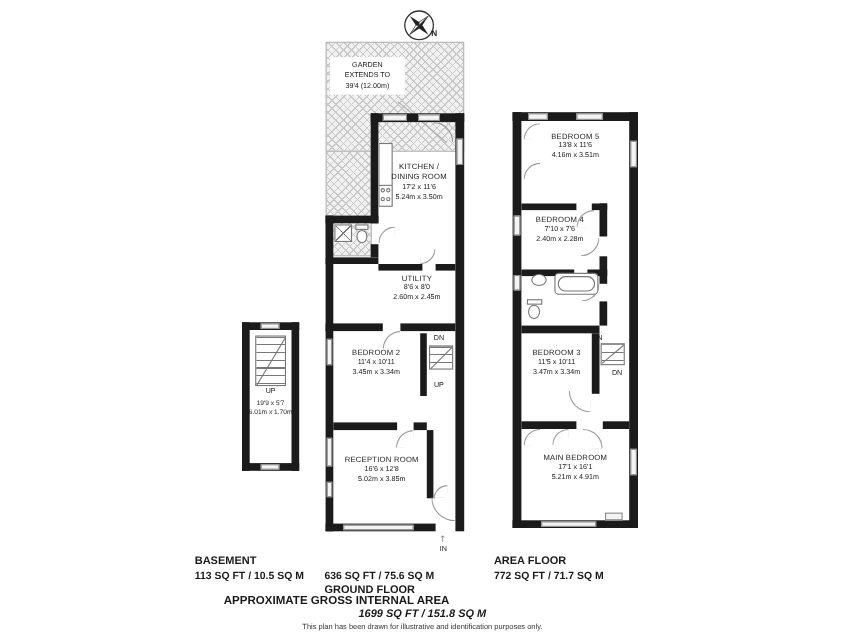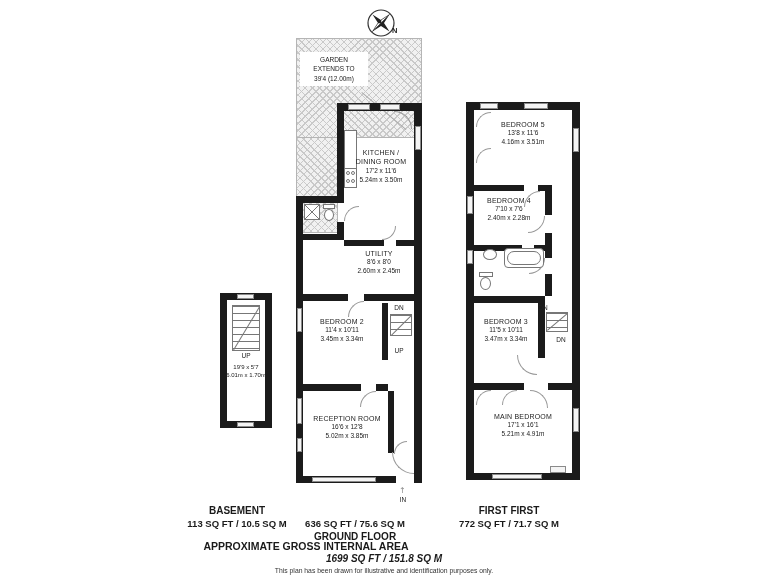--- a/index.html
+++ b/index.html
@@ -26,22 +26,22 @@
   .arc.br{border-bottom:1px solid #999;border-right:1px solid #999;border-bottom-right-radius:100%;}
   .fixture{position:absolute;background:#fff;border:1px solid #777;box-sizing:border-box;}
   .round{border-radius:50%;}
   .dot{position:absolute;width:4px;height:4px;border:1px solid #777;border-radius:50%;box-sizing:border-box;background:#fff;}
   .shower{position:absolute;background-color:#fff;border:1px solid #777;box-sizing:border-box;
     background-image:linear-gradient(45deg,transparent calc(50% - 0.5px),#777 calc(50% - 0.5px),#777 calc(50% + 0.5px),transparent calc(50% + 0.5px)),
                      linear-gradient(135deg,transparent calc(50% - 0.5px),#777 calc(50% - 0.5px),#777 calc(50% + 0.5px),transparent calc(50% + 0.5px));}
   .entry-arrow{position:absolute;font-size:8px;color:#888;font-family:"DejaVu Sans",sans-serif;}
   .compass{position:absolute;}
   .compass-n{position:absolute;font-size:7.5px;font-weight:bold;color:#222;}
-  .footer-name{position:absolute;font-weight:bold;font-size:10px;text-align:center;color:#1a1a1a;}
-  .footer-area{position:absolute;font-weight:bold;font-size:9.5px;text-align:center;color:#1a1a1a;}
+  .footer-name{position:absolute;font-weight:bold;font-size:10px;color:#1a1a1a;}
+  .footer-area{position:absolute;font-weight:bold;font-size:9.5px;text-align:left;color:#1a1a1a;}
   .total-title{position:absolute;left:0;width:612px;text-align:center;font-weight:bold;font-size:10.5px;color:#1a1a1a;}
   .total-area{position:absolute;left:0;width:768px;text-align:center;font-weight:bold;font-size:10px;color:#1a1a1a;}
   .disclaimer{position:absolute;left:0;width:768px;text-align:center;font-size:6.8px;color:#333;}
 </style>
 </head>
 <body>
 
 <div class="plan">
 
   <div class="compass" style="left:363px;top:5px;width:36px;height:36px;">
@@ -213,19 +213,19 @@
   <div class="room-label" style="left:473px;top:412px;width:100px;">
     <span class="rname">MAIN BEDROOM</span>
     <span class="rdim">17'1 x 16'1</span>
     <span class="rdim">5.21m x 4.91m</span>
   </div>
 
   <div class="footer-name" style="left:177px;top:505px;width:120px;">BASEMENT</div>
   <div class="footer-area" style="left:177px;top:518px;width:120px;">113 SQ FT / 10.5 SQ M</div>
   <div class="footer-name" style="left:295px;top:531px;width:120px;">GROUND FLOOR</div>
   <div class="footer-area" style="left:295px;top:518px;width:120px;">636 SQ FT / 75.6 SQ M</div>
-  <div class="footer-name" style="left:449px;top:505px;width:120px;">FIRST FIRST</div>
+  <div class="footer-name" style="left:449px;top:505px;width:120px;">AREA FLOOR</div>
   <div class="footer-area" style="left:449px;top:518px;width:120px;">772 SQ FT / 71.7 SQ M</div>
   <div class="total-title" style="top:540px;">APPROXIMATE GROSS INTERNAL AREA</div>
   <div class="total-area" style="top:553px;font-style:italic;">1699 SQ FT / 151.8 SQ M</div>
   <div class="disclaimer" style="top:567px;">This plan has been drawn for illustrative and identification purposes only.</div>
 
 </div>
 
 </body></html>

